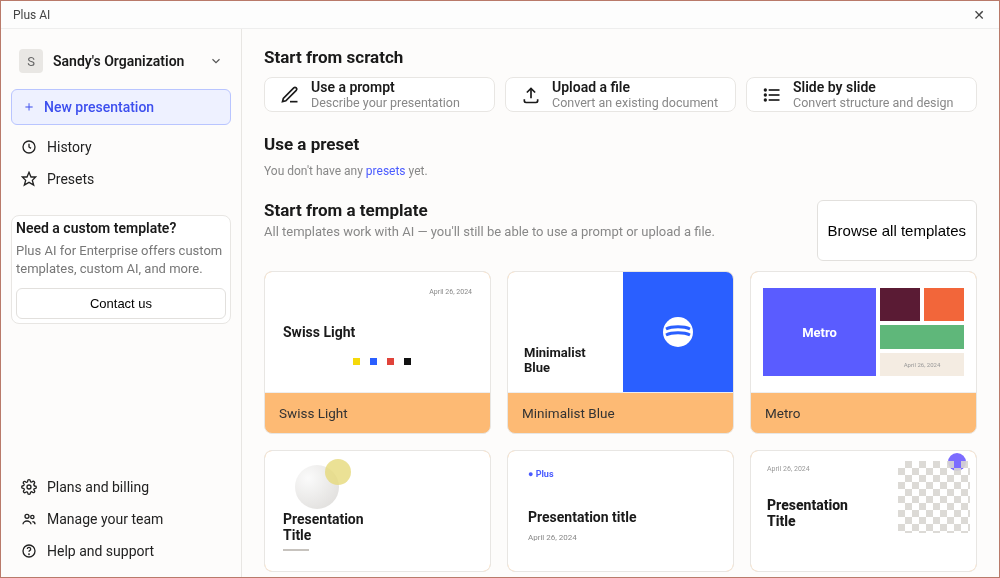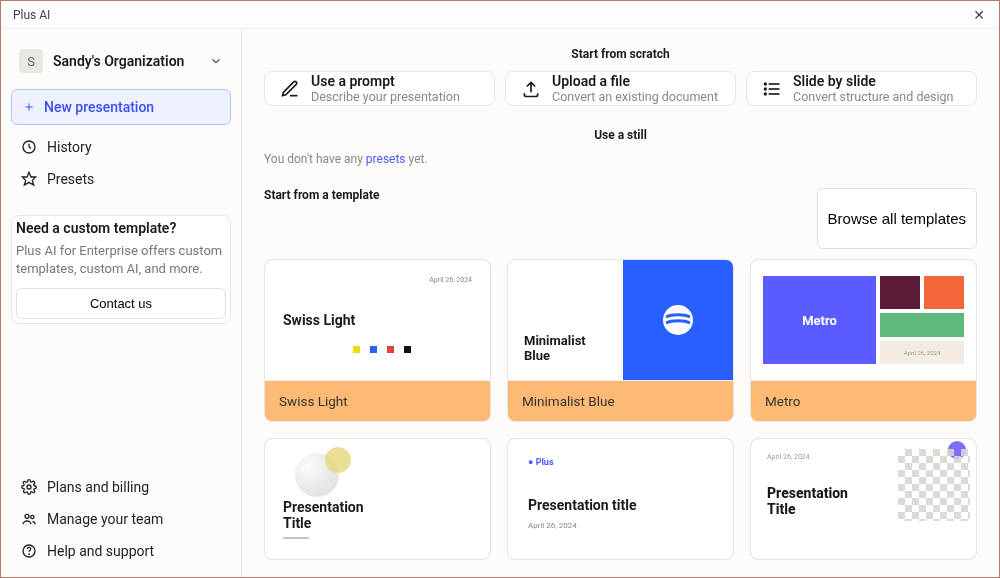--- a/index.html
+++ b/index.html
@@ -13,21 +13,21 @@
 .org .avatar { width: 24px; height: 24px; background: #e9e7e4; border-radius: 4px; display: flex; align-items: center; justify-content: center; font-size: 13px; color: #666; }
 .org .chev { margin-left: auto; color: #555; }
 .newpres { display: flex; align-items: center; gap: 8px; margin: 10px 0 6px 0; padding: 8px 10px; border: 1px solid #b9c5ff; background: #eef1ff; color: #3d4fee; border-radius: 6px; font-size: 14px; font-weight: 500; cursor: pointer; }
 .navitem { display: flex; align-items: center; gap: 10px; padding: 8px 10px; border-radius: 6px; font-size: 14px; color: #222; cursor: pointer; }
 .card { margin: 10px; padding: 4px; border: 1px solid #e8e6e3; border-radius: 8px; background: #fff; font-size: 13px; }
 .card h4 { font-size: 14px; margin-bottom: 6px; font-weight: 600; }
 .card p { color: #777; line-height: 1.4; margin-bottom: 10px; }
 .card button { width: 100%; padding: 7px; border: 1px solid #e2e0dd; background: #fff; border-radius: 6px; font-size: 13px; cursor: pointer; }
 .sidebar-bottom { margin-top: auto; padding: 4px 10px 12px 10px; }
 .main { flex: 1; padding: 18px 22px; overflow-y: auto; }
-.section-title { font-size: 12px; font-weight: 700; margin-bottom: 10px; text-align: center; }
+.section-title { font-size: 17px; font-weight: 700; margin-bottom: 10px; }
 .section-sub { font-size: 13px; color: #888; margin-top: -6px; margin-bottom: 10px; }
 .scratch-row { display: flex; gap: 10px; margin-bottom: 22px; }
 .scratch-card { flex: 1; display: flex; align-items: center; gap: 10px; padding: 1px 14px; border: 1px solid #e8e6e3; border-radius: 8px; background: #fff; cursor: pointer; }
 .scratch-card .ico { width: 22px; height: 22px; flex-shrink: 0; display: flex; align-items: center; justify-content: center; }
 .scratch-card .txt .t { font-size: 14px; font-weight: 600; }
 .scratch-card .txt .d { font-size: 12.5px; color: #888; }
 .preset-row { margin-bottom: 22px; }
 .preset-row .msg { font-size: 12px; color: #888; }
 .preset-row .msg a { color: #4a5bff; text-decoration: none; }
 .template-head { display: flex; align-items: flex-start; justify-content: space-between; margin-bottom: 10px; }
@@ -197,29 +197,30 @@
             </svg>
         </span>
         <div class="txt">
           <div class="t">Slide by slide</div>
           <div class="d">Convert structure and design</div>
         </div>
       </div>
     </div>
 
     <div class="preset-row">
-      <div class="section-title">Use a still</div>
+      <div class="section-title">Use a preset</div>
       <div class="msg">
         <span>You don't have any </span><a href="#">presets</a><span> yet.</span>
       </div>
     </div>
 
     <div class="template-head">
       <div>
         <div class="section-title">Start from a template</div>
+        <div class="section-sub">All templates work with AI — you'll still be able to use a prompt or upload a file.</div>
       </div>
       <button class="browse">Browse all templates</button>
     </div>
 
     <div class="template-grid">
       <div class="tcard">
         <div class="preview swiss">
           <div class="date">April 26, 2024</div>
           <div class="t">Swiss Light</div>
           <div class="sq">

